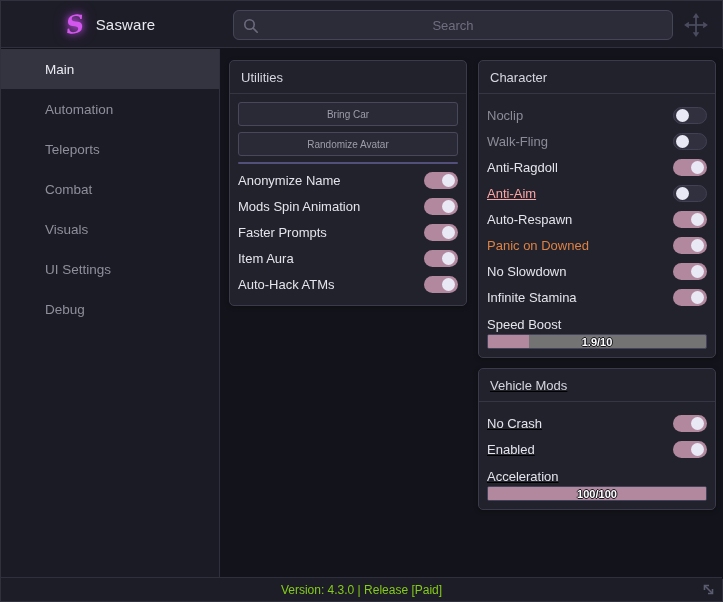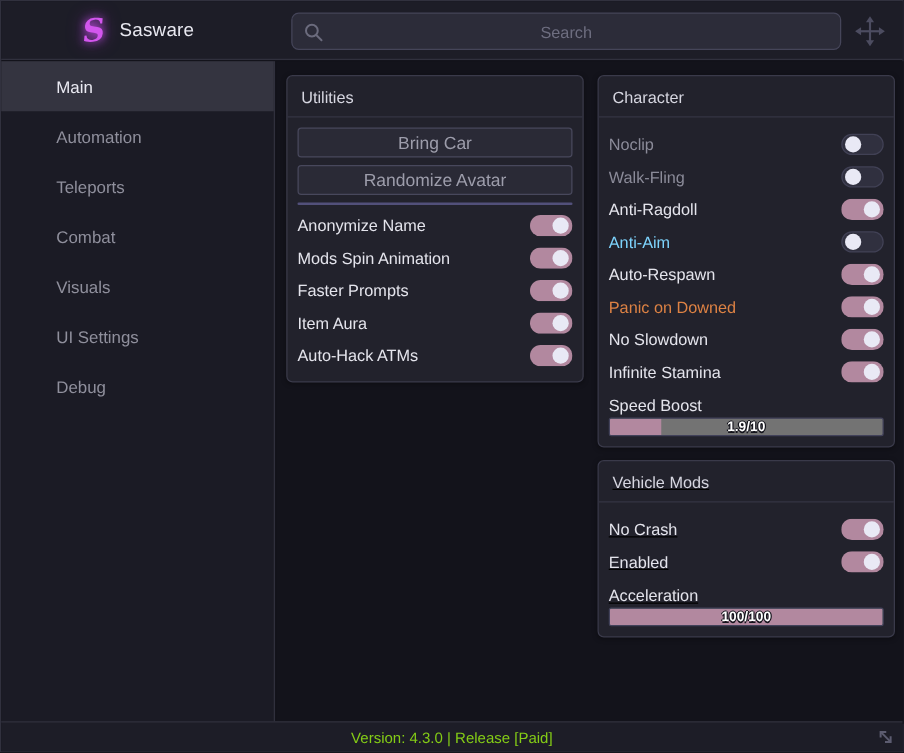--- a/index.html
+++ b/index.html
@@ -41,31 +41,31 @@
     box-shadow:0 1px 4px rgba(0,0,0,.35); }
   .panel-head { padding:9px 11px 8px; font-size:13px; color:#d6d6e0;
     border-bottom:1px solid #353543; }
   .panel-body { padding:8px; }
   .col-left  { position:absolute; left:8px;  top:11px; width:238px; }
   .col-right { position:absolute; left:257px; top:11px; width:238px; }
   .panel + .panel { margin-top:10px;text-decoration:underline; }
 
   .panel-btn { display:block; width:100%; height:24px; margin-bottom:6px;
     background:#2a2a36; border:1px solid #48485c; border-radius:3px;
-    color:#9d9dab; font-size:14px; text-align:center; cursor:pointer;
+    color:#9d9dab; font-size:10px; text-align:center; cursor:pointer;
     font-family:"Liberation Sans", sans-serif; }
   .separator { height:2px; background:#52507a; border-radius:1px; margin:5px 0 3px; }
 
   .toggle-row { height:26px; display:flex; align-items:center;
     justify-content:space-between; }
   .row-label { font-size:13px; }
   .row-label.lit       { color:#e4e4ec; }
   .row-label.muted     { color:#8b8b99; }
   .row-label.orange    { color:#dd8244; }
-  .row-label.orange-dim{ color:#7dd3fc; }
+  .row-label.orange-dim{ color:#fca5a5;text-decoration:underline; }
 
   .toggle { position:relative; width:34px; height:17px; border-radius:9px;
     background:#b2889f; border:1px solid transparent; cursor:pointer; flex:none; }
   .toggle .knob { position:absolute; top:1px; width:13px; height:13px;
     border-radius:50%; background:#e9e9f5; right:2px; left:auto; }
   .toggle.off { background:#30303f; border-color:#41415ا5; border-color:#414155; }
   .toggle.off .knob { left:2px; right:auto; }
 
   .slider-block { margin-top:4px; }
   .slider-label { font-size:13px; color:#e4e4ec; height:20px; display:flex;

